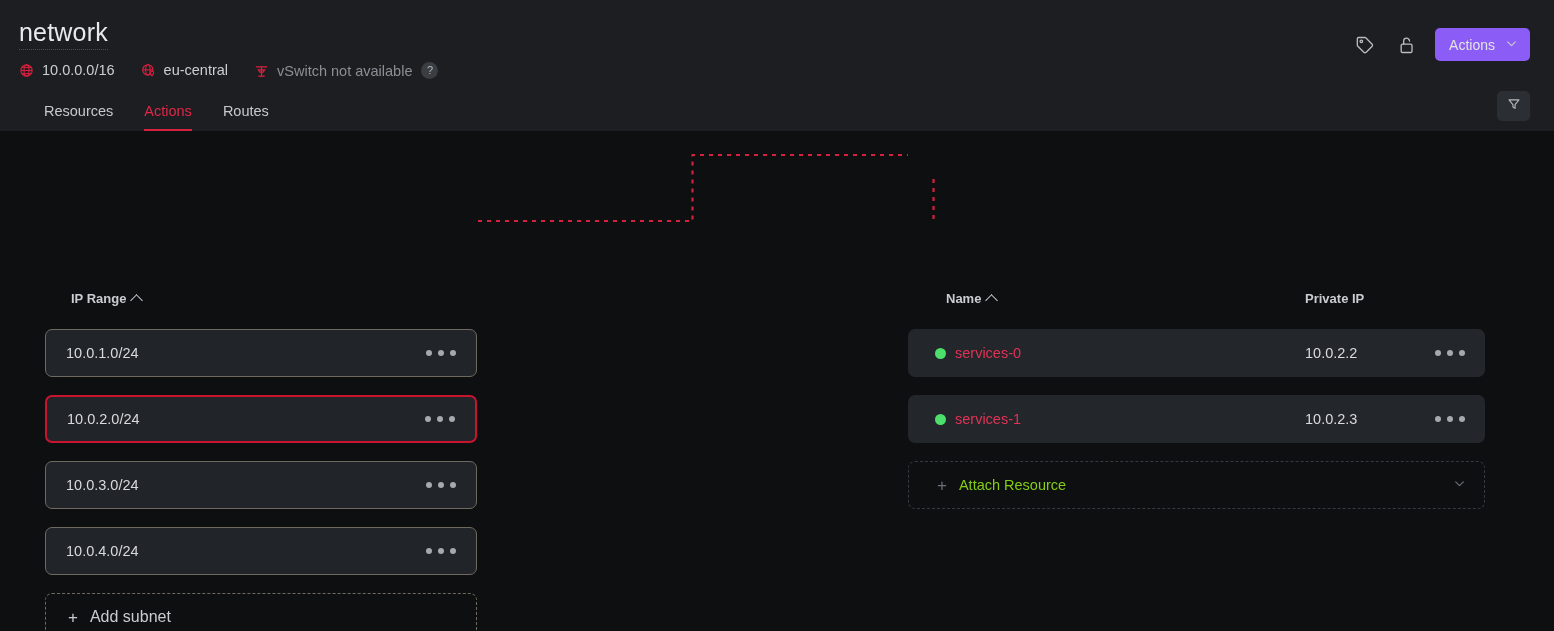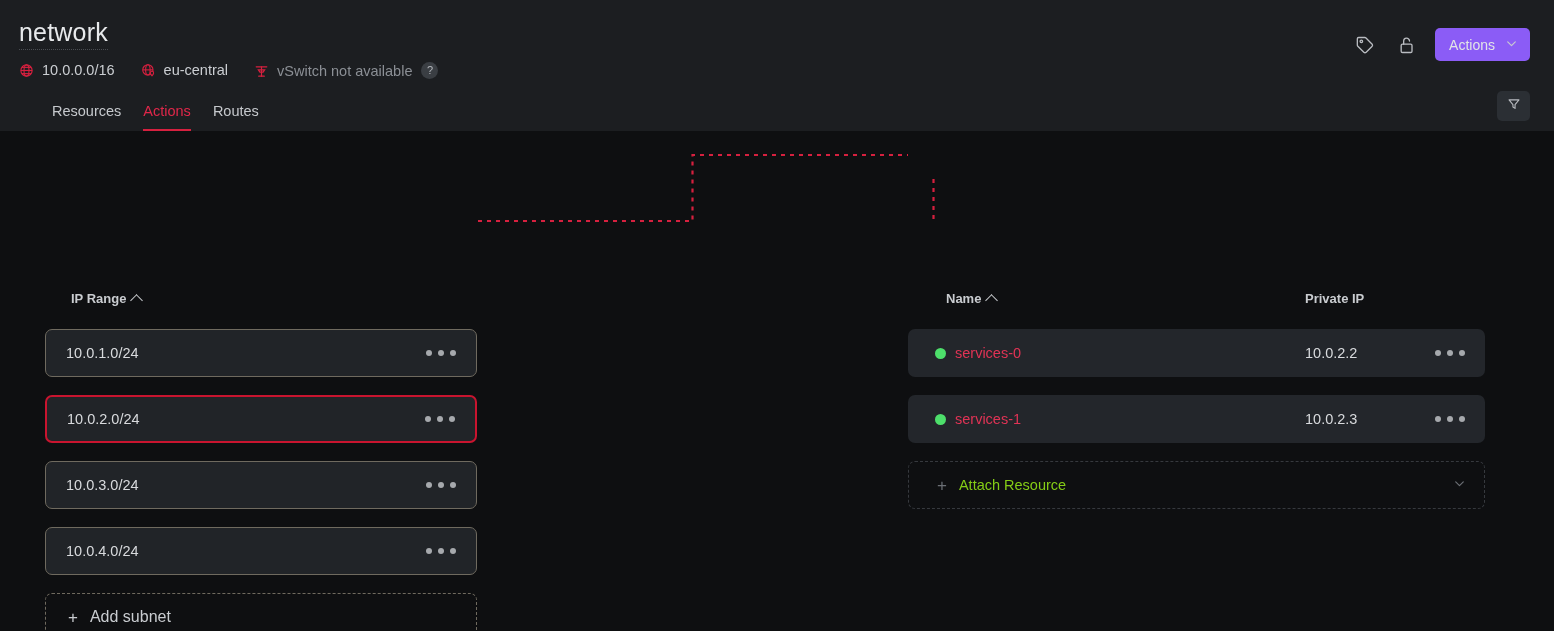--- a/index.html
+++ b/index.html
@@ -106,24 +106,24 @@
     display: inline-flex;
     align-items: center;
     justify-content: center;
     cursor: pointer;
     margin-left: 1px;
   }
 
   
   .tabs {
     position: absolute;
-    left: 52px;
+    left: 44px;
     bottom: 0;
     display: flex;
-    gap: 22px;
+    gap: 31px;
   }
   .tab {
     font-size: 14.5px;
     color: #c6c9cd;
     padding-bottom: 9px;
     cursor: pointer;
     border-bottom: 2px solid transparent;
     line-height: 18px;
   }
   .tab.active {

